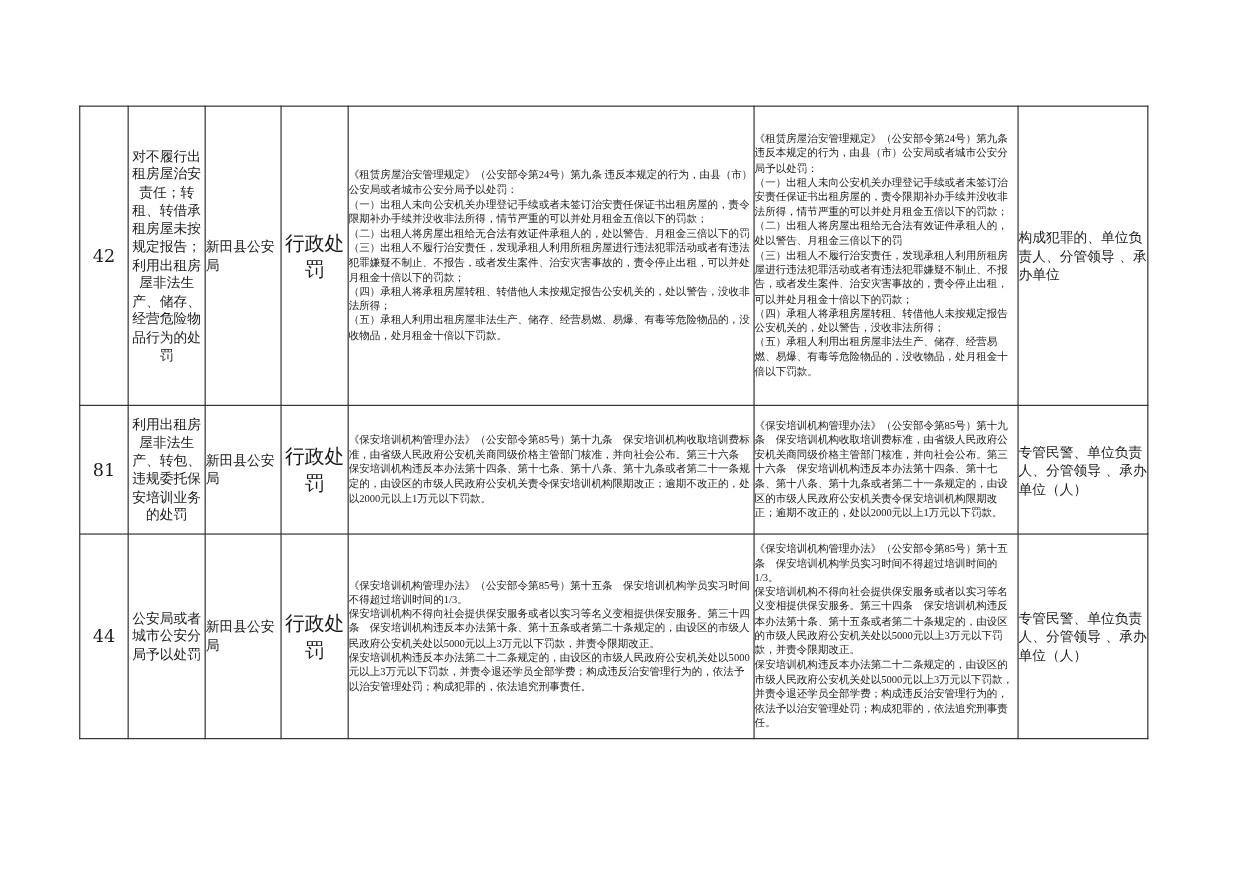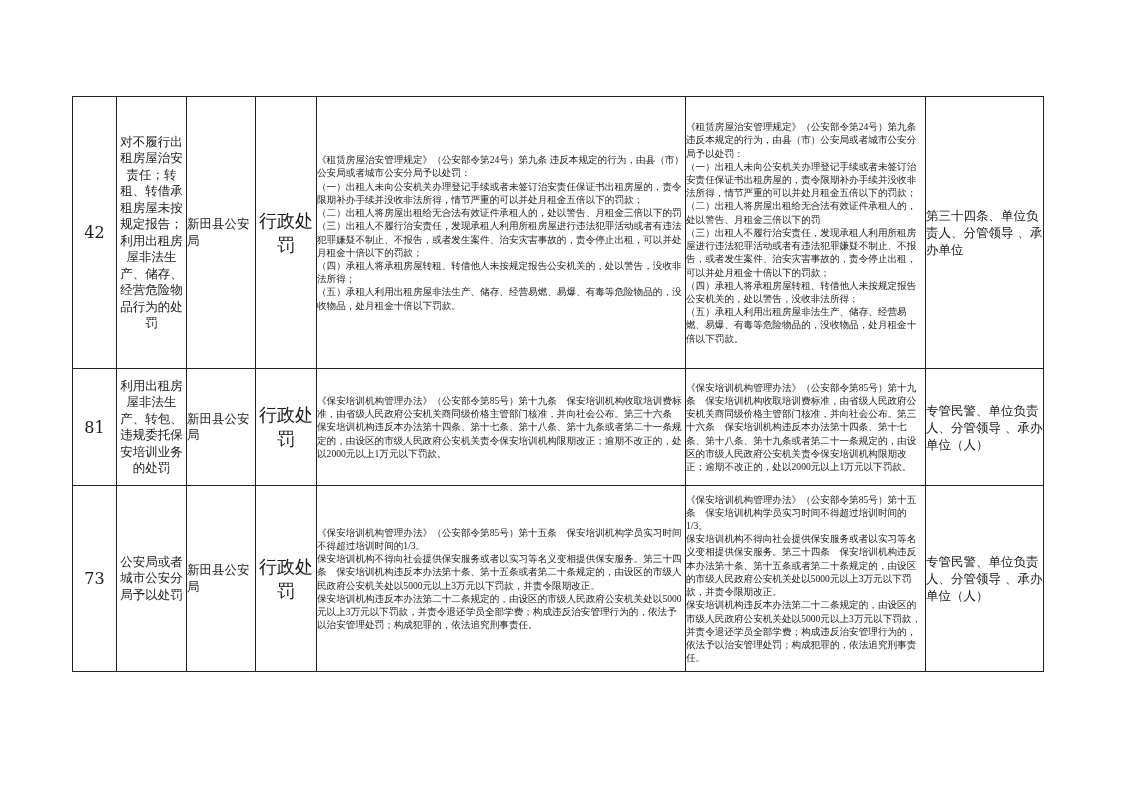--- a/index.html
+++ b/index.html
@@ -40,39 +40,39 @@
       <span class="line">（五）承租人利用出租房屋非法生产、储存、经营易燃、易爆、有毒等危险物品的，没收物品，处月租金十倍以下罚款。</span>
     </td>
     <td class="basis2">
       <span class="line">《租赁房屋治安管理规定》（公安部令第24号）第九条 违反本规定的行为，由县（市）公安局或者城市公安分局予以处罚：</span>
       <span class="line">（一）出租人未向公安机关办理登记手续或者未签订治安责任保证书出租房屋的，责令限期补办手续并没收非法所得，情节严重的可以并处月租金五倍以下的罚款；</span>
       <span class="line">（二）出租人将房屋出租给无合法有效证件承租人的，处以警告、月租金三倍以下的罚</span>
       <span class="line">（三）出租人不履行治安责任，发现承租人利用所租房屋进行违法犯罪活动或者有违法犯罪嫌疑不制止、不报告，或者发生案件、治安灾害事故的，责令停止出租，可以并处月租金十倍以下的罚款；</span>
       <span class="line">（四）承租人将承租房屋转租、转借他人未按规定报告公安机关的，处以警告，没收非法所得；</span>
       <span class="line">（五）承租人利用出租房屋非法生产、储存、经营易燃、易爆、有毒等危险物品的，没收物品，处月租金十倍以下罚款。</span>
     </td>
-    <td class="resp">第三十四条、单位负责人、分管领导 、承办单位</td>
+    <td class="resp">构成犯罪的、单位负责人、分管领导 、承办单位</td>
   </tr>
 
   <tr class="r43">
     <td class="no">81</td>
     <td class="item">利用出租房屋非法生产、转包、违规委托保安培训业务的处罚</td>
     <td class="dept">新田县公安局</td>
     <td class="type">行政处罚</td>
     <td class="basis1">
       <span class="line">《保安培训机构管理办法》（公安部令第85号）第十九条　保安培训机构收取培训费标准，由省级人民政府公安机关商同级价格主管部门核准，并向社会公布。第三十六条　保安培训机构违反本办法第十四条、第十七条、第十八条、第十九条或者第二十一条规定的，由设区的市级人民政府公安机关责令保安培训机构限期改正；逾期不改正的，处以2000元以上1万元以下罚款。</span>
     </td>
     <td class="basis2">
       <span class="line">《保安培训机构管理办法》（公安部令第85号）第十九条　保安培训机构收取培训费标准，由省级人民政府公安机关商同级价格主管部门核准，并向社会公布。第三十六条　保安培训机构违反本办法第十四条、第十七条、第十八条、第十九条或者第二十一条规定的，由设区的市级人民政府公安机关责令保安培训机构限期改正；逾期不改正的，处以2000元以上1万元以下罚款。</span>
     </td>
     <td class="resp">专管民警、单位负责人、分管领导 、承办单位（人）</td>
   </tr>
 
   <tr class="r44">
-    <td class="no">73</td>
+    <td class="no">44</td>
     <td class="item">公安局或者城市公安分局予以处罚</td>
     <td class="dept">新田县公安局</td>
     <td class="type">行政处罚</td>
     <td class="basis1">
       <span class="line">《保安培训机构管理办法》（公安部令第85号）第十五条　保安培训机构学员实习时间不得超过培训时间的1/3。</span>
       <span class="line">保安培训机构不得向社会提供保安服务或者以实习等名义变相提供保安服务。第三十四条　保安培训机构违反本办法第十条、第十五条或者第二十条规定的，由设区的市级人民政府公安机关处以5000元以上3万元以下罚款，并责令限期改正。</span>
       <span class="line">保安培训机构违反本办法第二十二条规定的，由设区的市级人民政府公安机关处以5000元以上3万元以下罚款，并责令退还学员全部学费；构成违反治安管理行为的，依法予以治安管理处罚；构成犯罪的，依法追究刑事责任。</span>
     </td>
     <td class="basis2">
       <span class="line">《保安培训机构管理办法》（公安部令第85号）第十五条　保安培训机构学员实习时间不得超过培训时间的1/3。</span>

